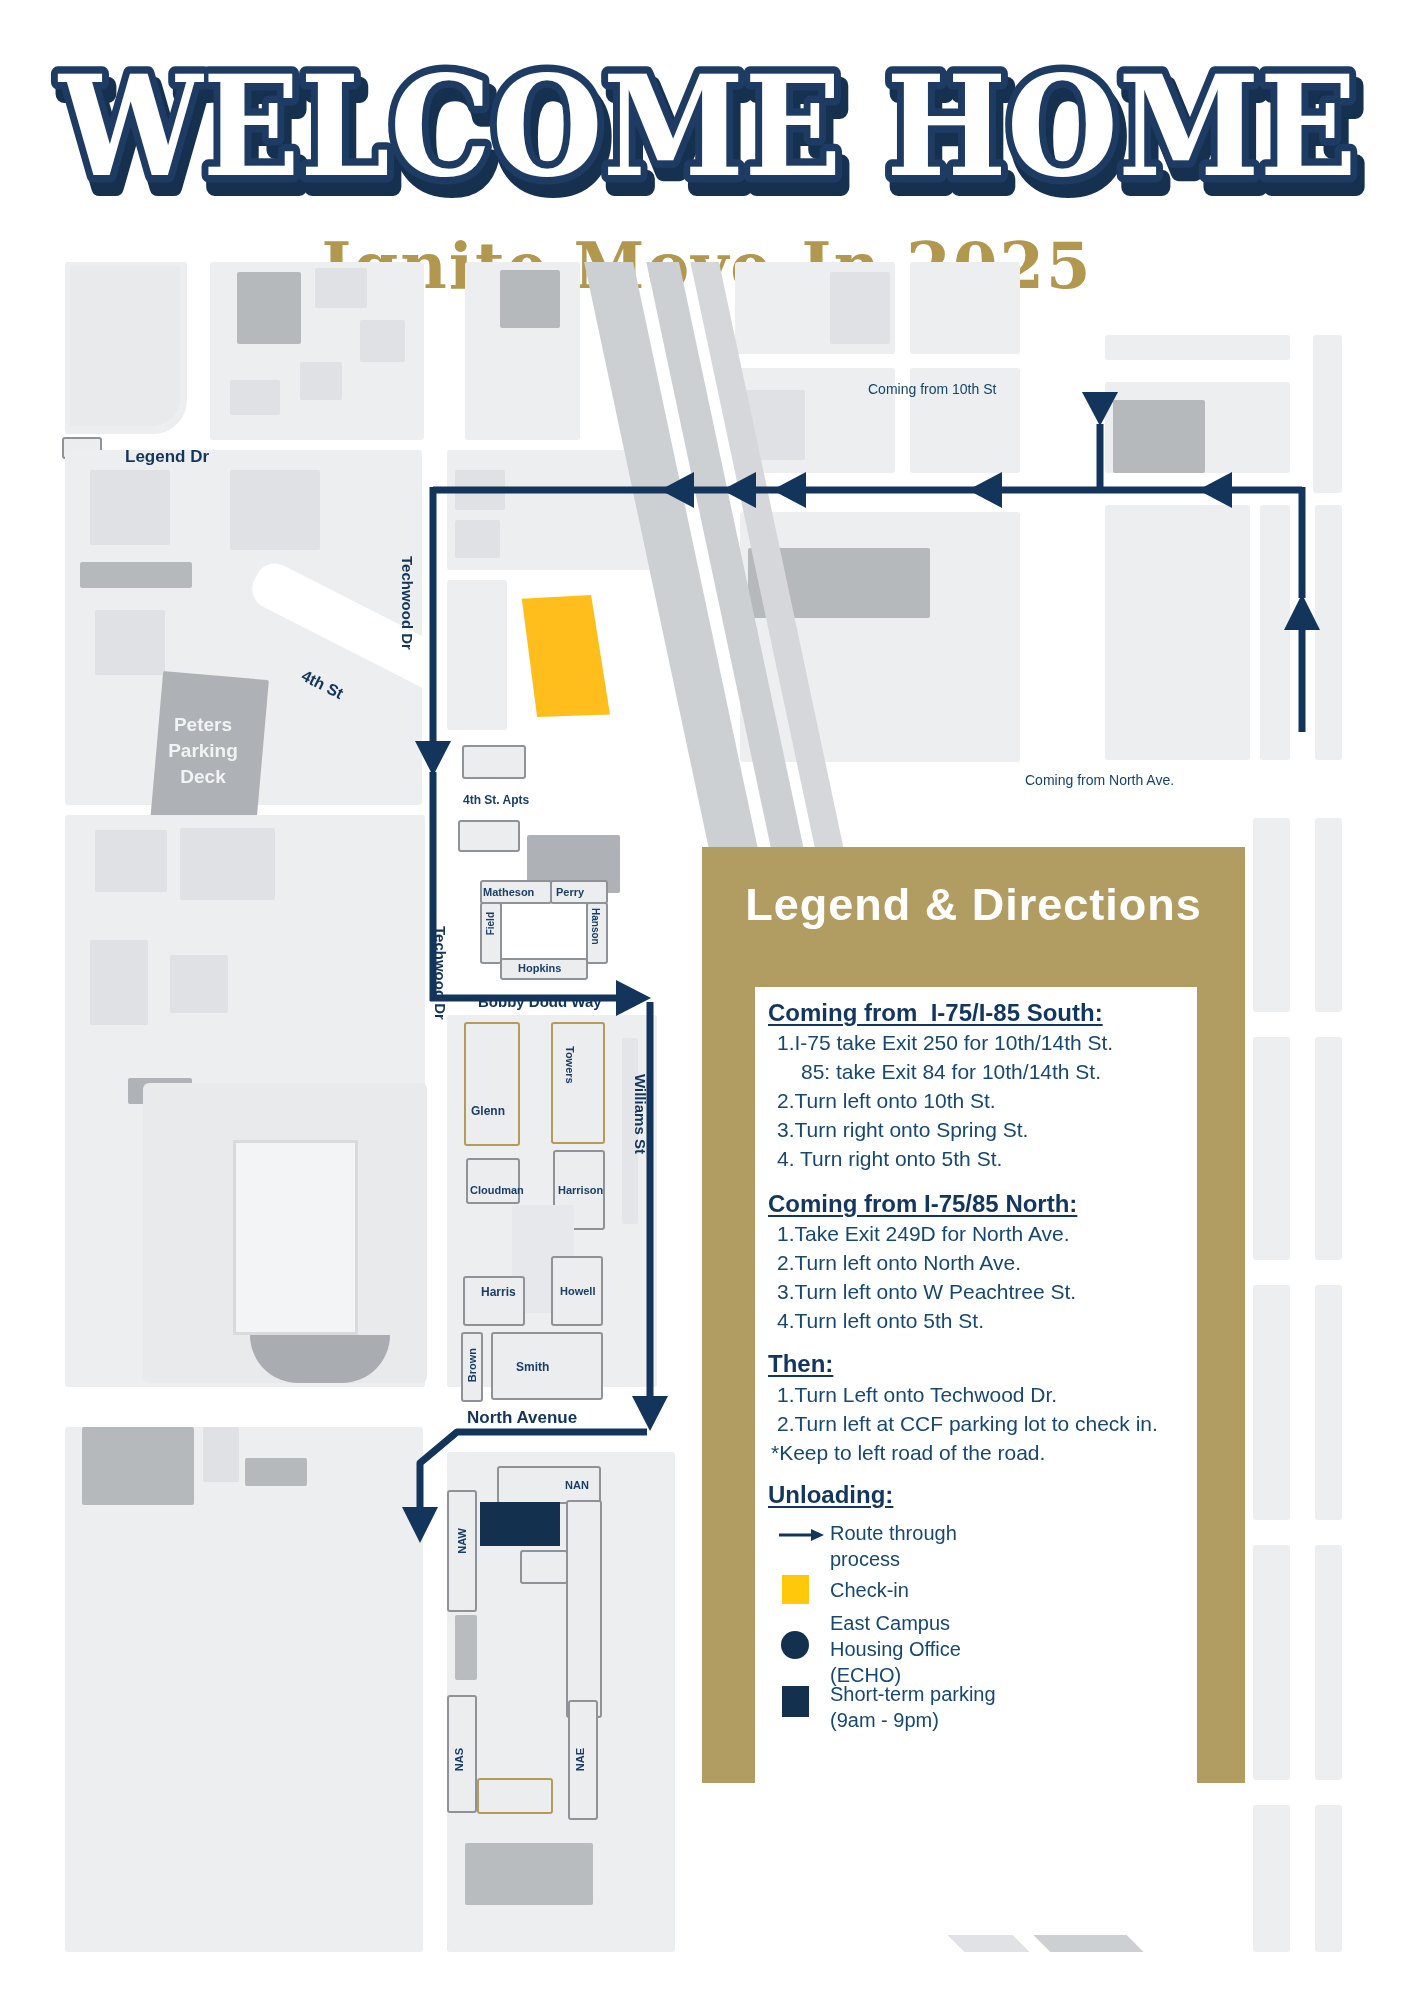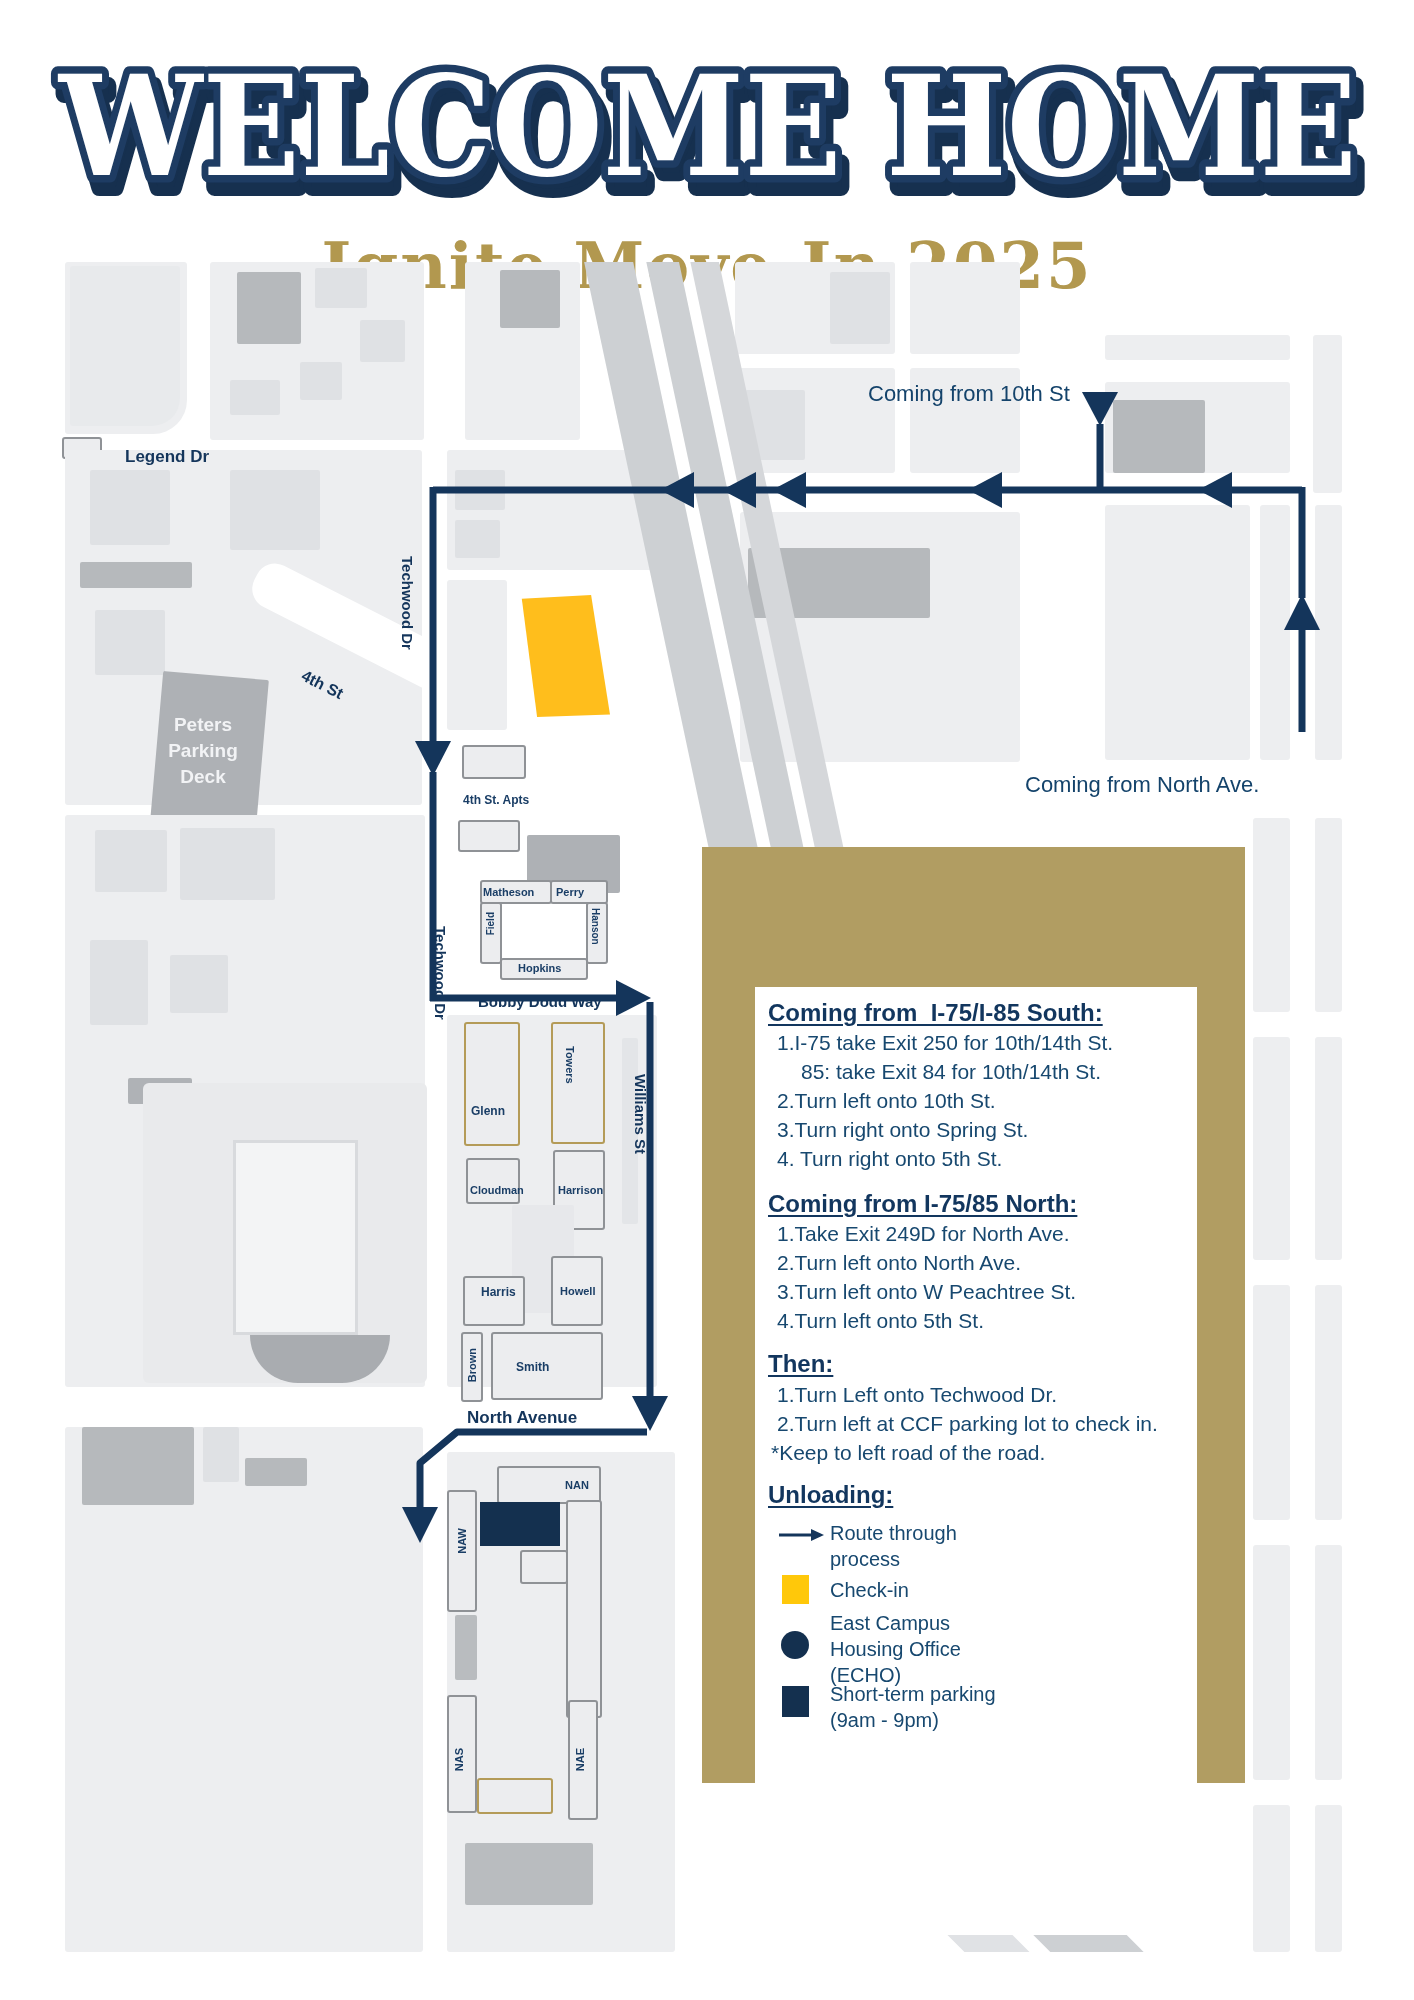--- a/index.html
+++ b/index.html
@@ -13,21 +13,21 @@
   .bldg-l{position:absolute;background:#DFE1E4;border-radius:2px;}
   .dorm{position:absolute;background:#ECEDEF;border:2px solid #8F9296;border-radius:3px;box-sizing:border-box;}
   .dorm.gold{border-color:#B49B58;}
   .band{position:absolute;background:#CDD0D3;}
   .mapclip{position:absolute;left:65px;top:262px;width:1277px;height:1690px;overflow:hidden;}
   
   .slabel{position:absolute;color:#14355B;font-weight:700;white-space:nowrap;}
   .blabel{position:absolute;color:#1A3E66;font-weight:700;font-size:11px;white-space:nowrap;}
   .vlab{writing-mode:vertical-rl;text-orientation:mixed;}
   .vlab.up{transform:rotate(180deg);}
-  .routelabel{position:absolute;color:#14436B;font-size:22px;white-space:nowrap;}
+  .routelabel{position:absolute;color:#14436B;font-size:14px;white-space:nowrap;}
   
   .subtitle{position:absolute;left:0;top:228px;width:100%;text-align:center;
             font-family:"DejaVu Serif",serif;font-weight:700;font-size:64px;
             letter-spacing:2px;color:#B2984F;}
   
   .goldbox{position:absolute;left:702px;top:847px;width:543px;height:936px;background:#B19D62;z-index:10;}
   .goldbox h1{margin:0;padding:32px 0 0 0;text-align:center;color:#ffffff;
               font-size:45px;font-weight:700;letter-spacing:1px;}
   .whitebox{position:absolute;left:53px;top:140px;width:442px;height:948px;background:#ffffff;}
   .dhead{position:absolute;left:13px;color:#12365E;font-size:24px;font-weight:700;
@@ -217,20 +217,21 @@
       <polygon points="1198,490 1232,472 1232,508"></polygon>
       <polygon points="1284,630 1320,630 1302,594"></polygon>
       <polygon points="415,741 451,741 433,776"></polygon>
       <polygon points="616,980 616,1016 651,998"></polygon>
       <polygon points="632,1396 668,1396 650,1431"></polygon>
       <polygon points="402,1507 438,1507 420,1543"></polygon>
     </g>
   </svg>
 
   <div class="goldbox">
+    <h1>Legend &amp; Directions</h1>
     <div class="whitebox">
 
       <div class="dhead" style="top:12px;">Coming from  I-75/I-85 South:</div>
       <div class="dline" style="top:44px;"><span class="num">1.</span><span>I-75 take Exit 250 for 10th/14th St.</span></div>
       <div class="dline cont" style="top:73px;"><span>85: take Exit 84 for 10th/14th St.</span></div>
       <div class="dline" style="top:102px;"><span class="num">2.</span><span>Turn left onto 10th St.</span></div>
       <div class="dline" style="top:131px;"><span class="num">3.</span><span>Turn right onto Spring St.</span></div>
       <div class="dline" style="top:160px;"><span class="num">4.</span><span> Turn right onto 5th St.</span></div>
 
       <div class="dhead" style="top:203px;">Coming from I-75/85 North:</div>

